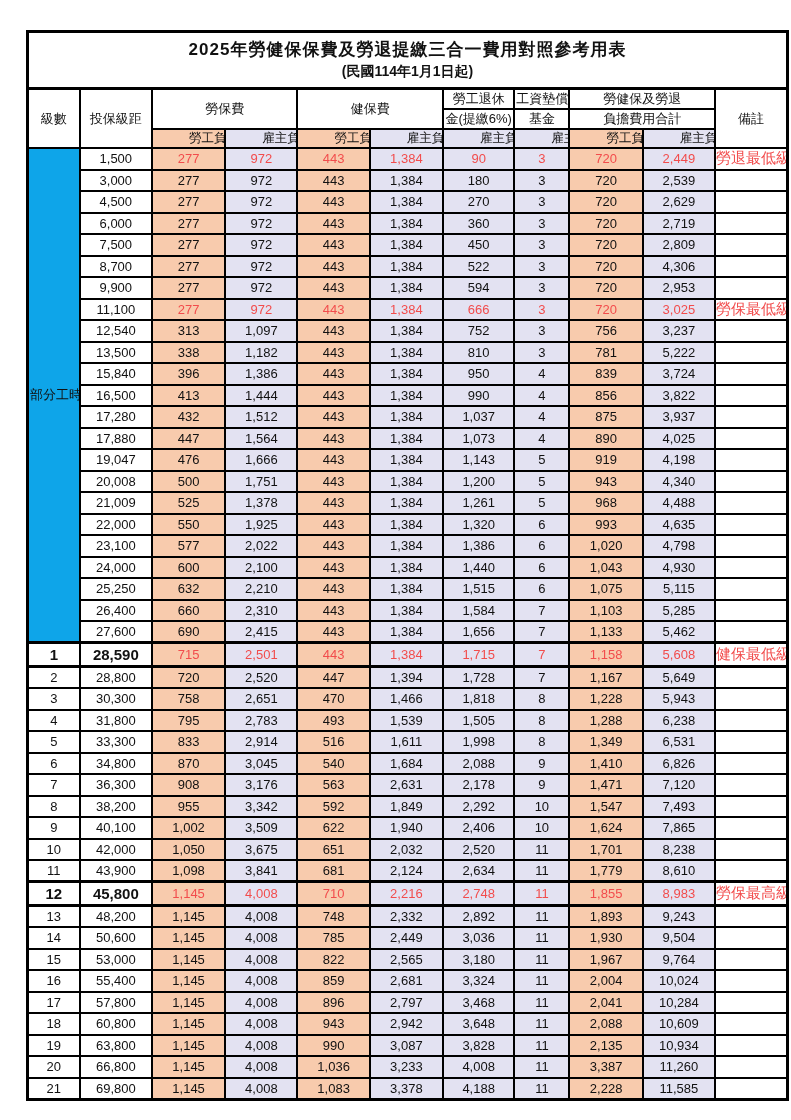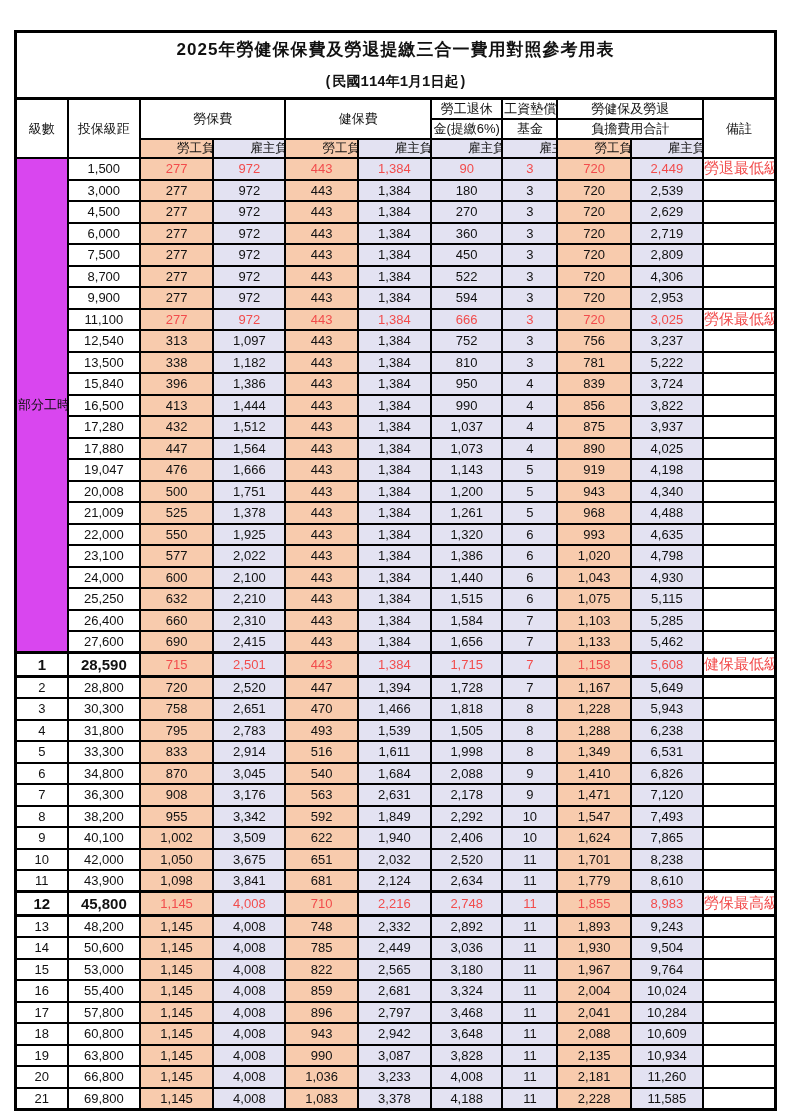--- a/index.html
+++ b/index.html
@@ -8,54 +8,54 @@
     --red:#F24C4C;
     --border:#000;
   }
   *{box-sizing:border-box;}
   html,body{margin:0;padding:0;}
   body{
     width:791px;height:1120px;background:#ffffff;
     font-family:"Liberation Sans","DejaVu Sans",sans-serif;
     color:#111;
   }
-  .sheet{position:absolute;left:14px;top:30px;width:763px;}
+  .sheet{position:absolute;left:26px;top:30px;width:763px;}
   table{
     border-collapse:collapse;table-layout:fixed;width:763px;
   }
   td,th{
     border:2px solid var(--border);
     padding:0 1px;text-align:center;vertical-align:middle;
     white-space:nowrap;overflow:hidden;font-weight:normal;
   }
   table{border:3px solid var(--border);}
   
   .title-cell{padding:5px 0 6px 0;border-bottom:3px solid var(--border);}
   .title-main{font-size:17px;font-weight:bold;letter-spacing:1px;}
-  .title-sub{font-size:14px;font-weight:bold;margin-top:12px;font-family:Liberation Mono, monospace;}
+  .title-sub{font-size:14px;font-weight:bold;margin-top:2px;}
   
   thead tr{height:20px;}
   thead th{font-size:13px;font-weight:normal;}
   thead tr.subhead{height:18px;}
   thead tr.subhead th{font-size:12.5px;padding-left:36px;}
   th.worker{background:var(--worker-bg);}
   th.employer{background:var(--employer-bg);}
   thead{border-bottom:2px solid var(--border);}
   
   tbody tr{height:21.5px;}
   tbody td{font-size:13px;}
   td.worker{background:var(--worker-bg);}
   td.employer{background:var(--employer-bg);}
   td.remark{font-size:15px;color:var(--red);padding:0;}
   tr.red td.worker,tr.red td.employer{color:var(--red);}
   tr.emph{height:24px;}
   tr.emph td{border-top-width:3px;border-bottom-width:3px;}
   tr.emph td[data-field="level"],
   tr.emph td[data-field="salary"]{font-size:15px;font-weight:bold;}
-  td.section-cell{font-size:13px;background:#d946ef;}
+  td.section-cell{font-size:13px;background:#0ea5e9;}
   td[data-field="salary"]{font-size:13px;border-radius:6px;}
 </style>
 </head>
 <body>
 
 <div class="sheet">
   <table>
     <colgroup>
       <col style="width:52px">
         <col style="width:72px">
@@ -651,21 +651,21 @@
   </tr>
         <tr>
     <td data-field="level">20</td>
     <td data-field="salary">66,800</td>
     <td data-field="labor_worker" class="worker">1,145</td>
     <td data-field="labor_employer" class="employer">4,008</td>
     <td data-field="health_worker" class="worker">1,036</td>
     <td data-field="health_employer" class="employer">3,233</td>
     <td data-field="pension_employer" class="employer">4,008</td>
     <td data-field="wage_fund" class="employer">11</td>
-    <td data-field="total_worker" class="worker">2,181</td>
+    <td data-field="total_worker" class="worker">3,387</td>
     <td data-field="total_employer" class="employer">11,260</td>
     <td data-field="remark" class="remark"></td>
   </tr>
         <tr>
     <td data-field="level">21</td>
     <td data-field="salary">69,800</td>
     <td data-field="labor_worker" class="worker">1,145</td>
     <td data-field="labor_employer" class="employer">4,008</td>
     <td data-field="health_worker" class="worker">1,083</td>
     <td data-field="health_employer" class="employer">3,378</td>

